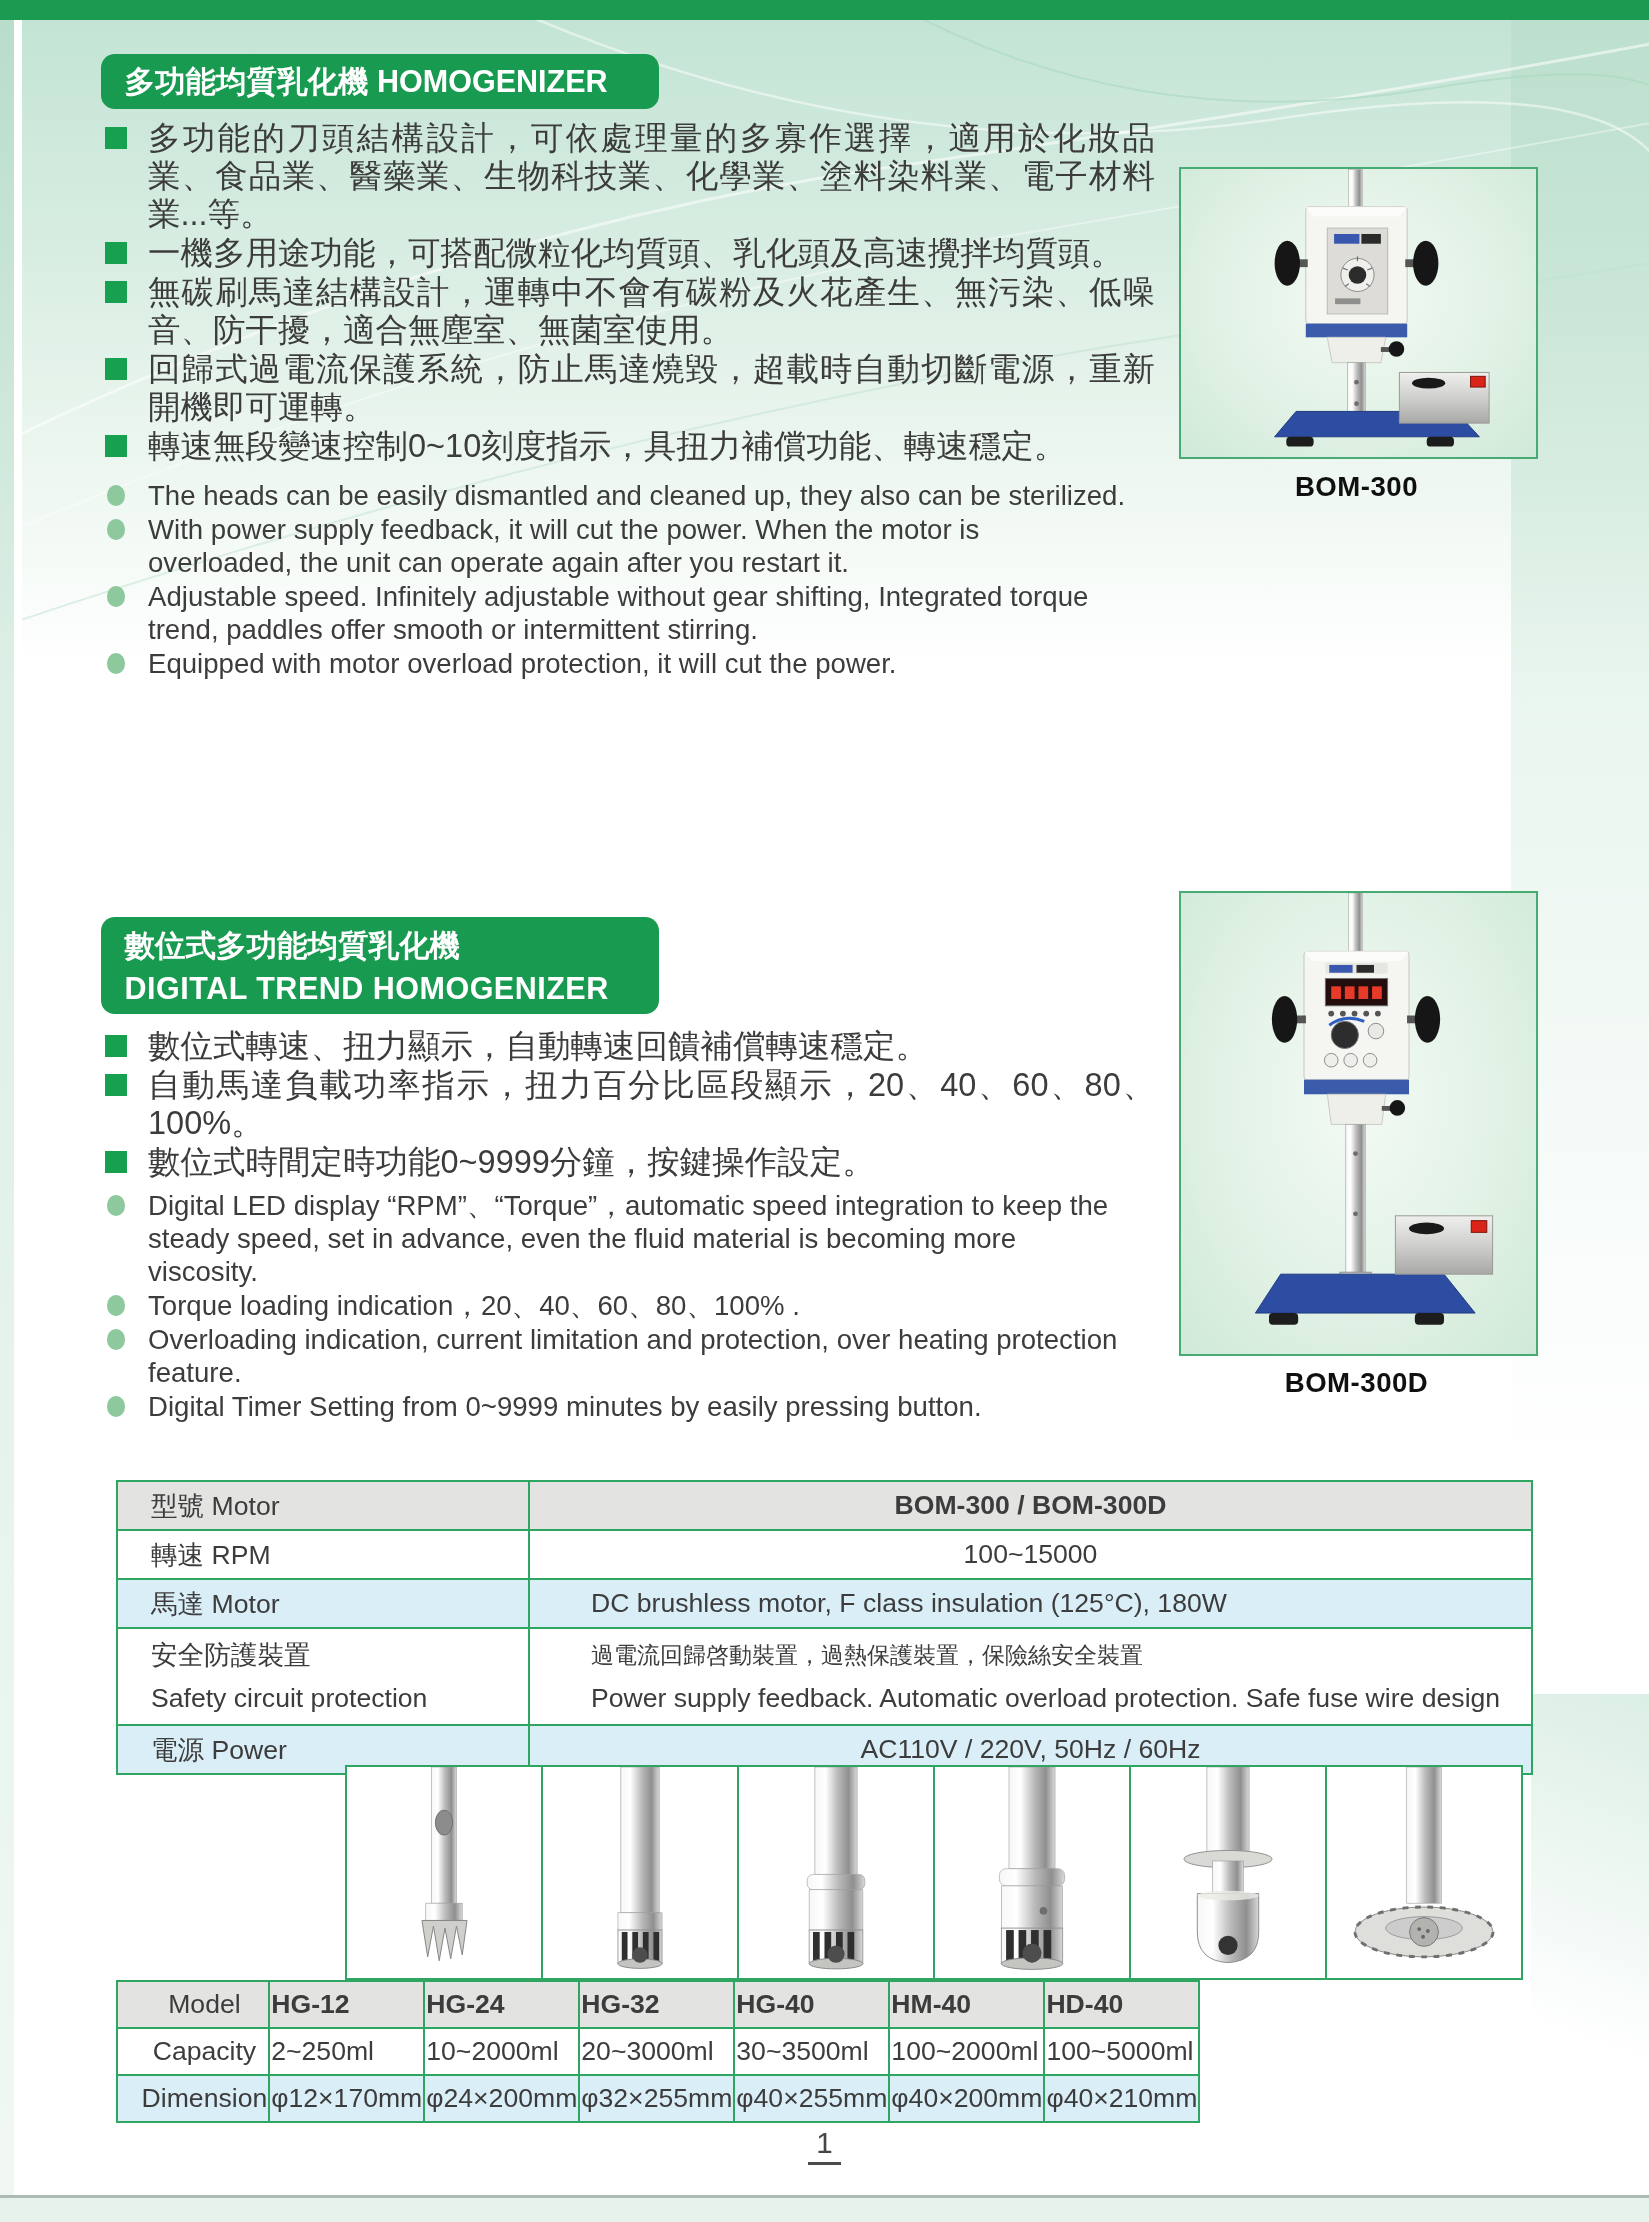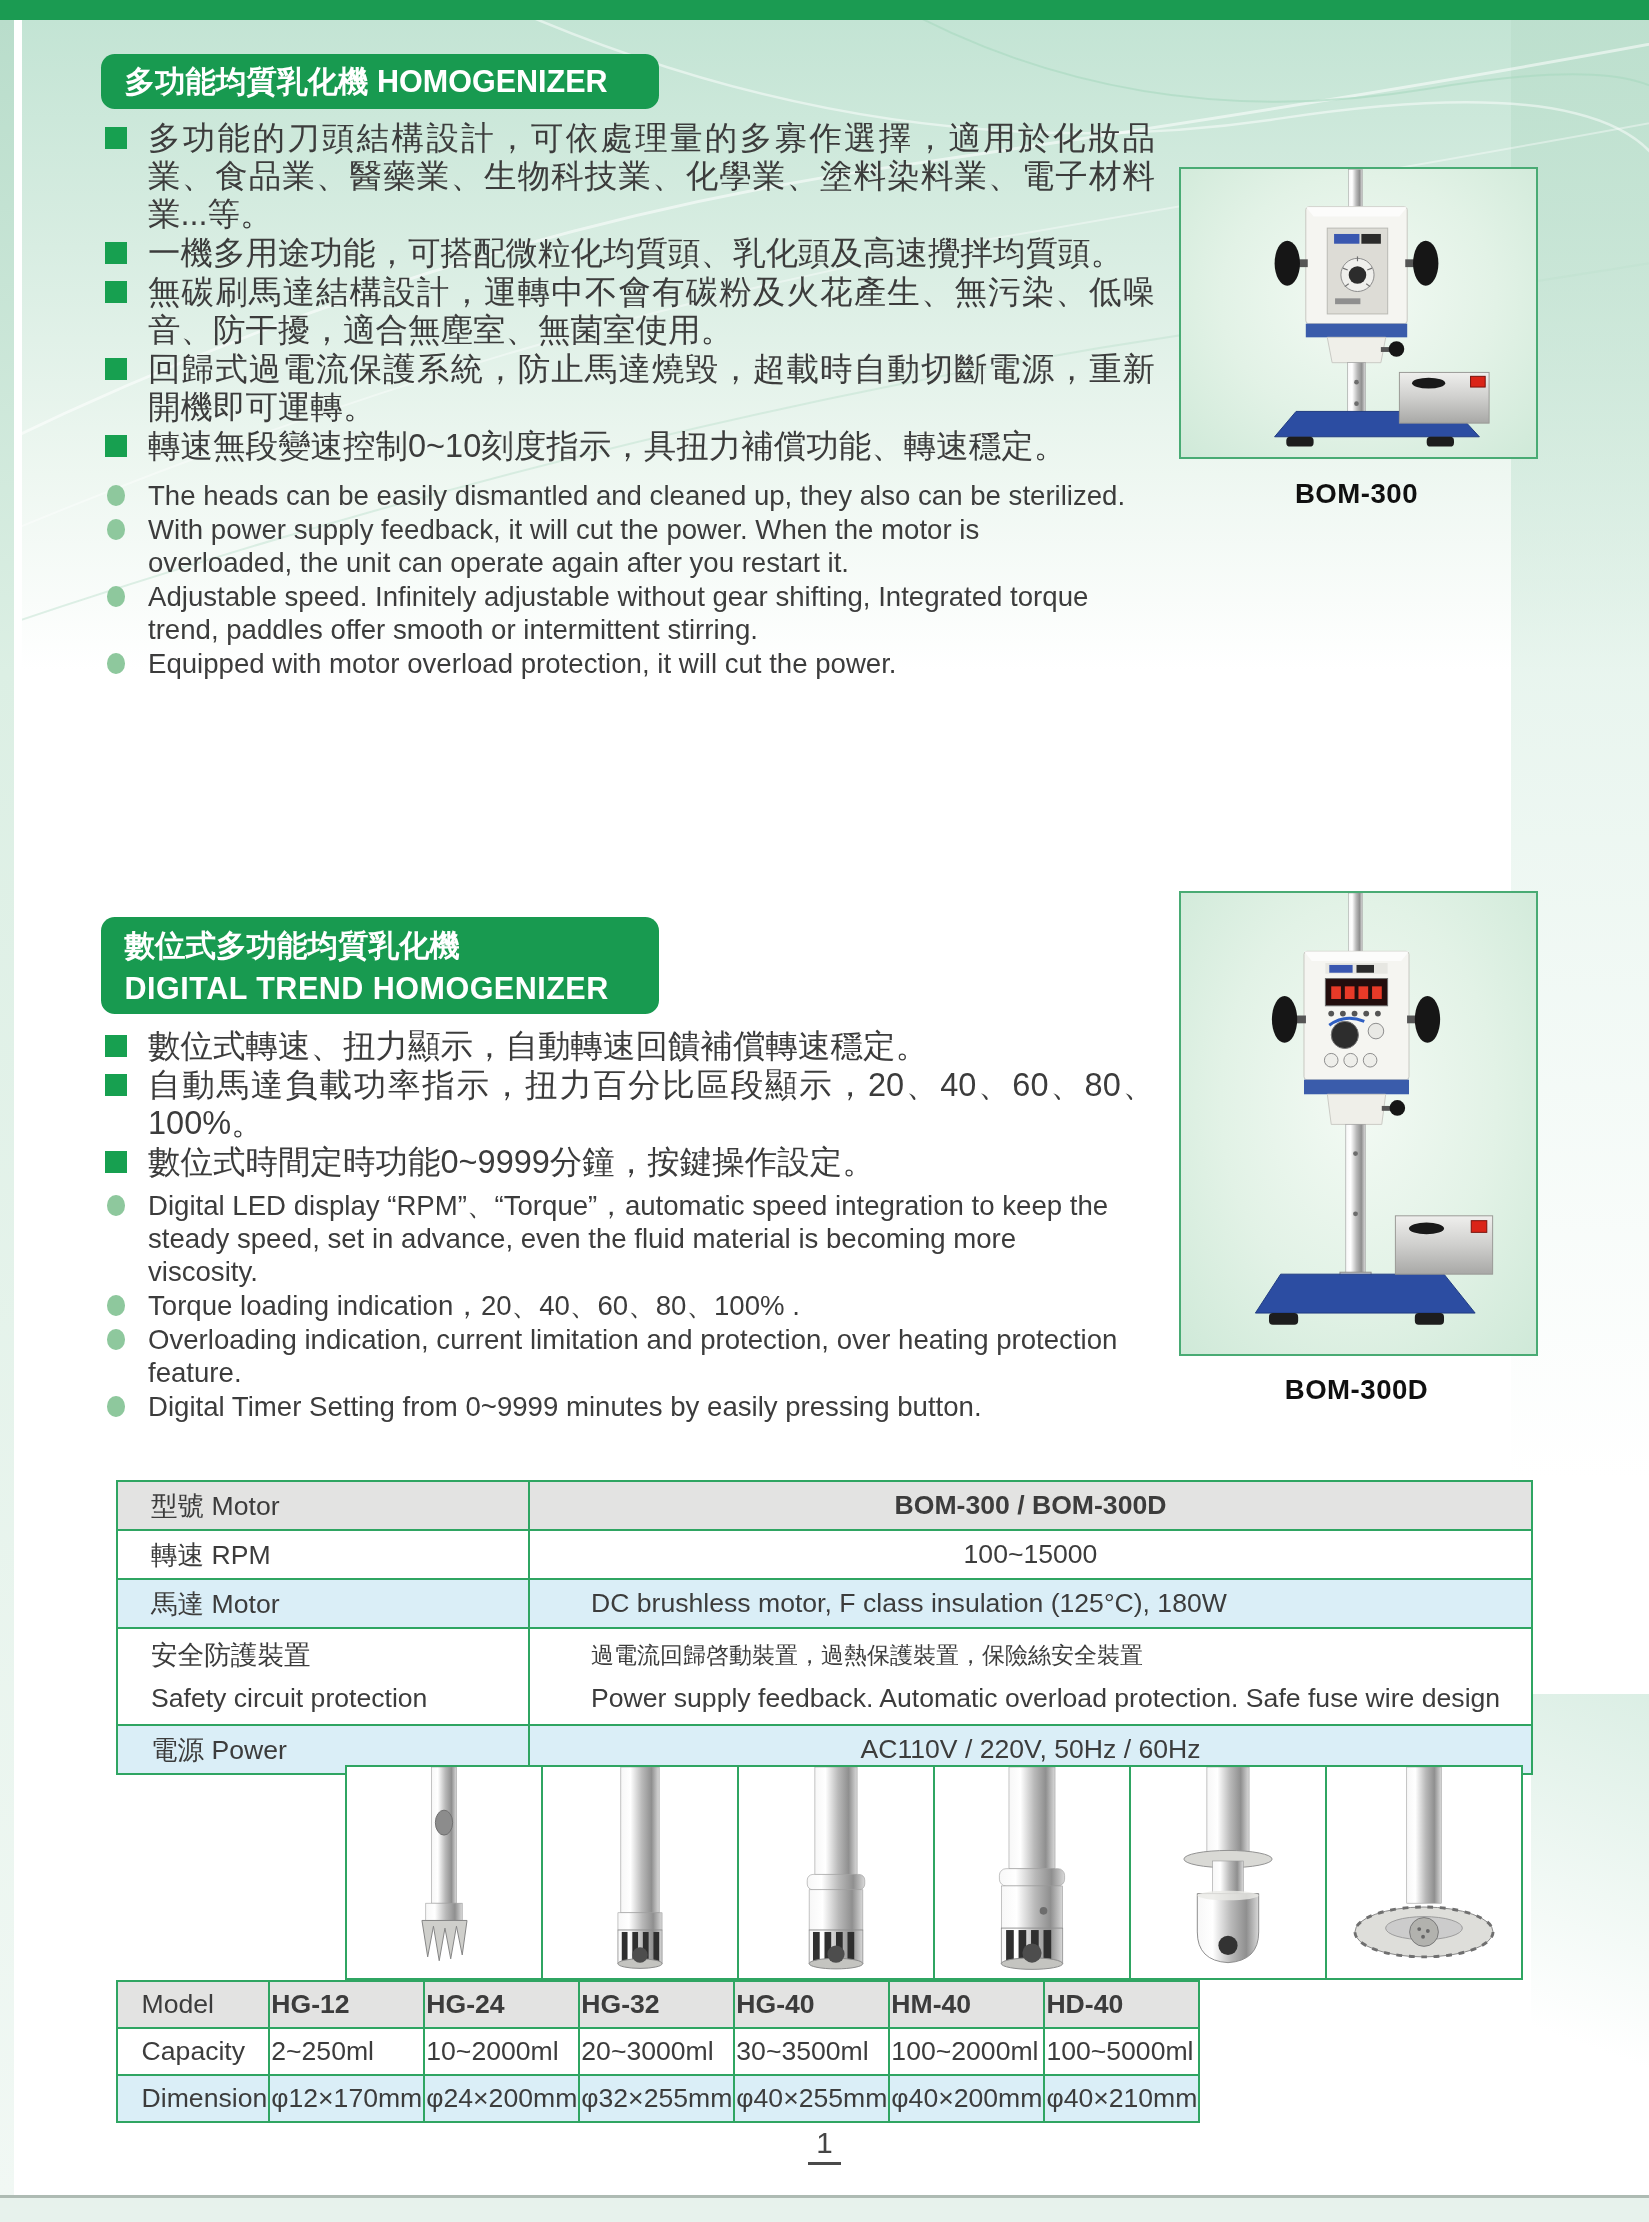--- a/index.html
+++ b/index.html
@@ -35,21 +35,21 @@
   .li{position:relative;padding-left:45px;margin:0 0 1px 0;}
   .sq{position:absolute;left:2px;top:7.9px;width:21.7px;height:21.7px;background:#17a050;}
   .dot{position:absolute;left:3.9px;top:5.9px;width:17.7px;height:20.7px;border-radius:50%;background:#8ec89d;}
 
   
   .fig-frame{position:absolute;border:2px solid #49ab74;
         background:radial-gradient(ellipse at 50% 45%,#f3faf4 0%,#e2f2e6 55%,#cfe9d8 100%);}
   .fig1{left:1179px;top:167px;width:355px;height:288px;}
   .fig2{left:1179px;top:891px;width:355px;height:461px;}
   .fig-label{position:absolute;width:355px;left:1179px;text-align:center;font-weight:bold;
-        font-size:27.6px;color:#101010;letter-spacing:0.5px;margin-top:7px;}
+        font-size:27.6px;color:#101010;letter-spacing:0.5px;}
   .fl1{top:471px;} .fl2{top:1367px;}
 
   
   .spec{position:absolute;left:116px;top:1480px;width:1417px;border-collapse:collapse;table-layout:fixed;}
   .spec td{border:2px solid #2fa562;font-size:26.6px;color:#3c3c3c;padding:0 0 0 33px;vertical-align:middle;}
   .spec .val{padding:0 19.7px;text-align:center;margin-left:24px;}
   .spec .val-left{padding:0 0 0 61px;text-align:left;}
   .r-gray td{background:#e3e3e2;}
   .r-white td{background:#ffffff;}
   .r-blue td{background:#daeef7;}
@@ -57,21 +57,21 @@
   .bold{font-weight:bold;}
   .two-line{line-height:43px;}
 
   
   .heads-grid{position:absolute;left:116px;top:1765px;}
   .img-row{position:absolute;left:229px;top:0;display:flex;}
   .img-cell{width:194px;height:211px;border:2px solid #2fa562;border-right:none;background:#ffffff;}
   .img-cell:last-child{border-right:2px solid #2fa562;}
   .bt{position:absolute;left:0;top:215px;border-collapse:collapse;table-layout:fixed;}
   .bt td{border:2px solid #2fa562;height:43px;font-size:26.6px;color:#3c3c3c;text-align:left;vertical-align:middle;}
-  .bt .lbl{text-align:left;padding-left:23.6px;}
+  .bt .lbl{text-align:center;padding-left:23.6px;}
   .bt-model td{background:#e3e3e2;font-weight:bold;}
   .bt-model td.lbl{font-weight:normal;}
   .bt-cap td{background:#ffffff;}
   .bt-dim td{background:#daeef7;}
 
   
   .pageno{position:absolute;left:0;top:2126px;width:1649px;text-align:center;}
   .pageno span{display:inline-block;font-size:29.6px;color:#454545;border-bottom:3px solid #4a4a4a;padding:0 7.9px 2px 7.9px;}
 </style>
 </head>

